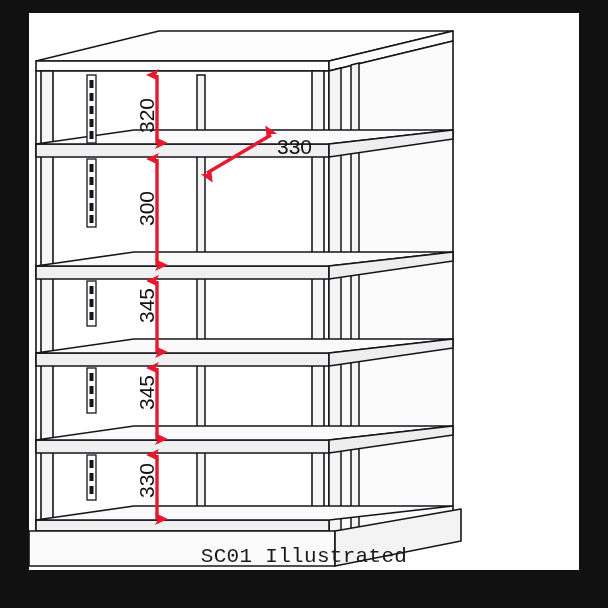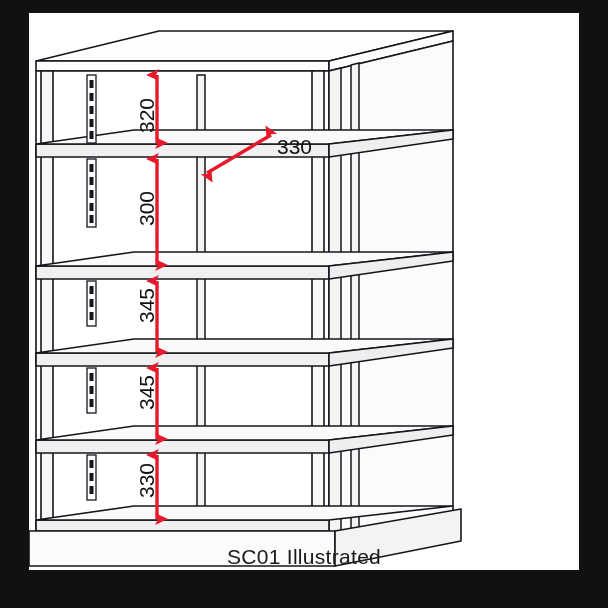--- a/index.html
+++ b/index.html
@@ -37,21 +37,21 @@
   }
   .caption {
     position: absolute;
     left: 0;
     top: 532px;
     width: 550px;
     text-align: center;
     font-size: 21px;
     color: #1a1a1a;
     letter-spacing: 0.3px;
-    font-family: Liberation Sans, sans-serif;
+    font-family: Liberation Mono, monospace;
   }
   .dim-label {
     position: absolute;
     font-family: "Liberation Sans", sans-serif;
     font-size: 21px;
     color: #111111;
     white-space: nowrap;
   }
   .dim-label.vert {
     transform-origin: 0 0;

